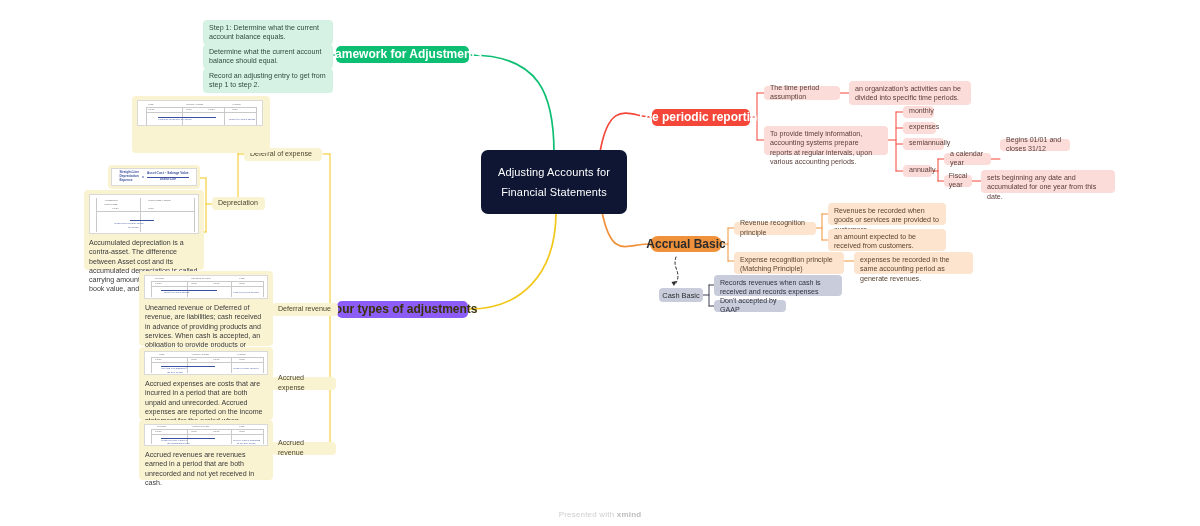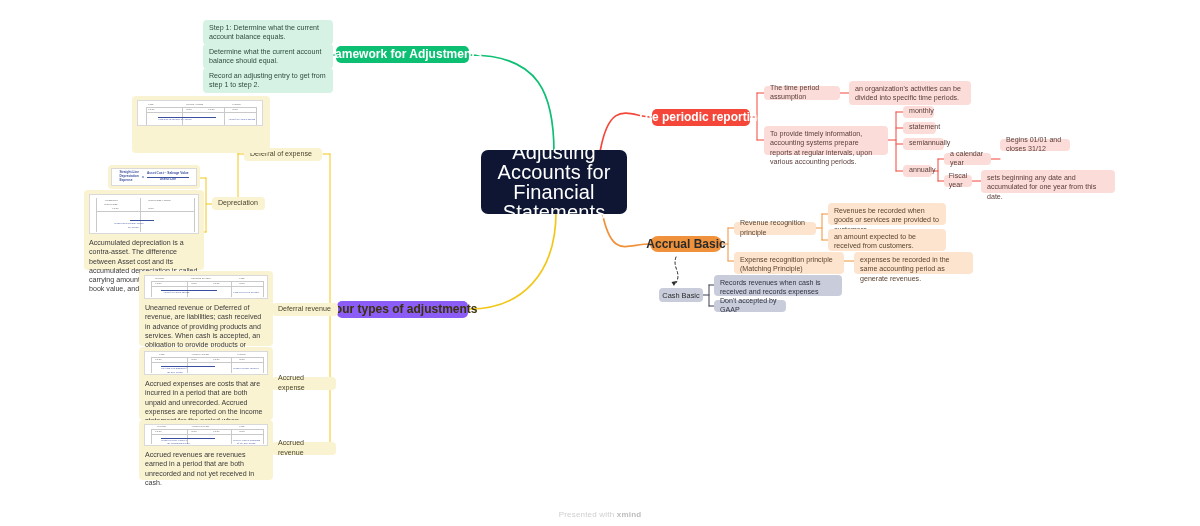--- a/index.html
+++ b/index.html
@@ -10,21 +10,21 @@
     -webkit-font-smoothing:antialiased;
   }
   #canvas{position:absolute;left:0;top:0;width:1200px;height:526px;}
   svg.links{position:absolute;left:0;top:0;width:1200px;height:526px;pointer-events:none;}
 
   .node{position:absolute;box-sizing:border-box;}
 
   
   .central{
     background:#0E1633;color:#ffffff;border-radius:7px;
-    font-size:20px;line-height:20px;text-align:center;
+    font-size:11px;line-height:20px;text-align:center;
     display:flex;align-items:center;justify-content:center;
     letter-spacing:.15px;
   }
 
   
   .pill{border-radius:5px;font-size:12px;line-height:13px;display:flex;
         align-items:center;justify-content:center;padding:0 9px;white-space:nowrap;}
   .pill-green{background:#0CBF72;color:#ffffff;font-weight:600;}
   .pill-red{background:#F4473A;color:#ffffff;font-weight:600;}
   .pill-orange{background:#F0923B;color:#2b2b2b;font-weight:700;border-radius:8px;}
@@ -182,21 +182,21 @@
   </div>
 
   <div class="node leaf r-leaf" style="left:764px;top:126px;width:124px;height:29px;">
     <span>To provide timely information, accounting systems prepare reports at regular intervals, upon various accounting periods.</span>
   </div>
 
   <div class="node leaf r-leaf leaf-center" style="left:903px;top:106px;width:31px;height:12px;">
     <span>monthly</span>
   </div>
   <div class="node leaf r-leaf leaf-center" style="left:903px;top:122px;width:33px;height:12px;">
-    <span>statement</span>
+    <span>expenses</span>
   </div>
   <div class="node leaf r-leaf leaf-center" style="left:903px;top:138px;width:41px;height:12px;">
     <span>semiannually</span>
   </div>
   <div class="node leaf r-leaf leaf-center" style="left:903px;top:165px;width:29px;height:12px;">
     <span>annually</span>
   </div>
 
   <div class="node leaf r-leaf leaf-center" style="left:944px;top:153px;width:47px;height:12px;">
     <span>a calendar year</span>

